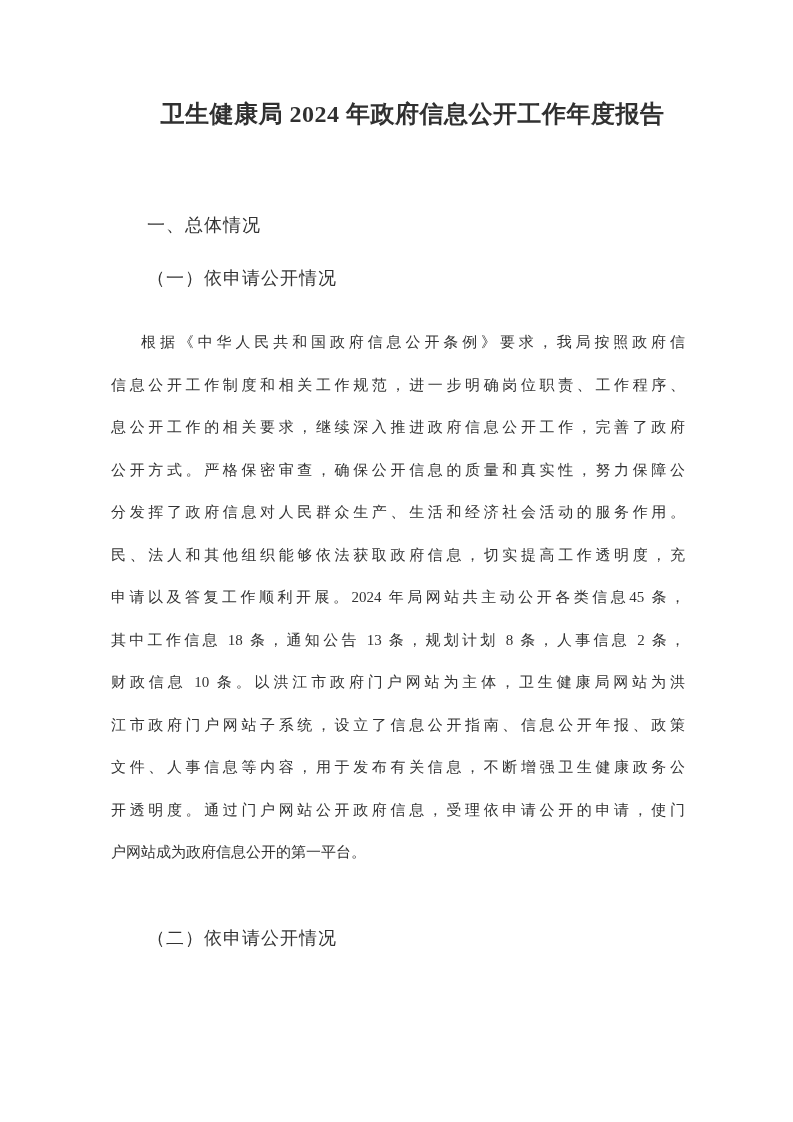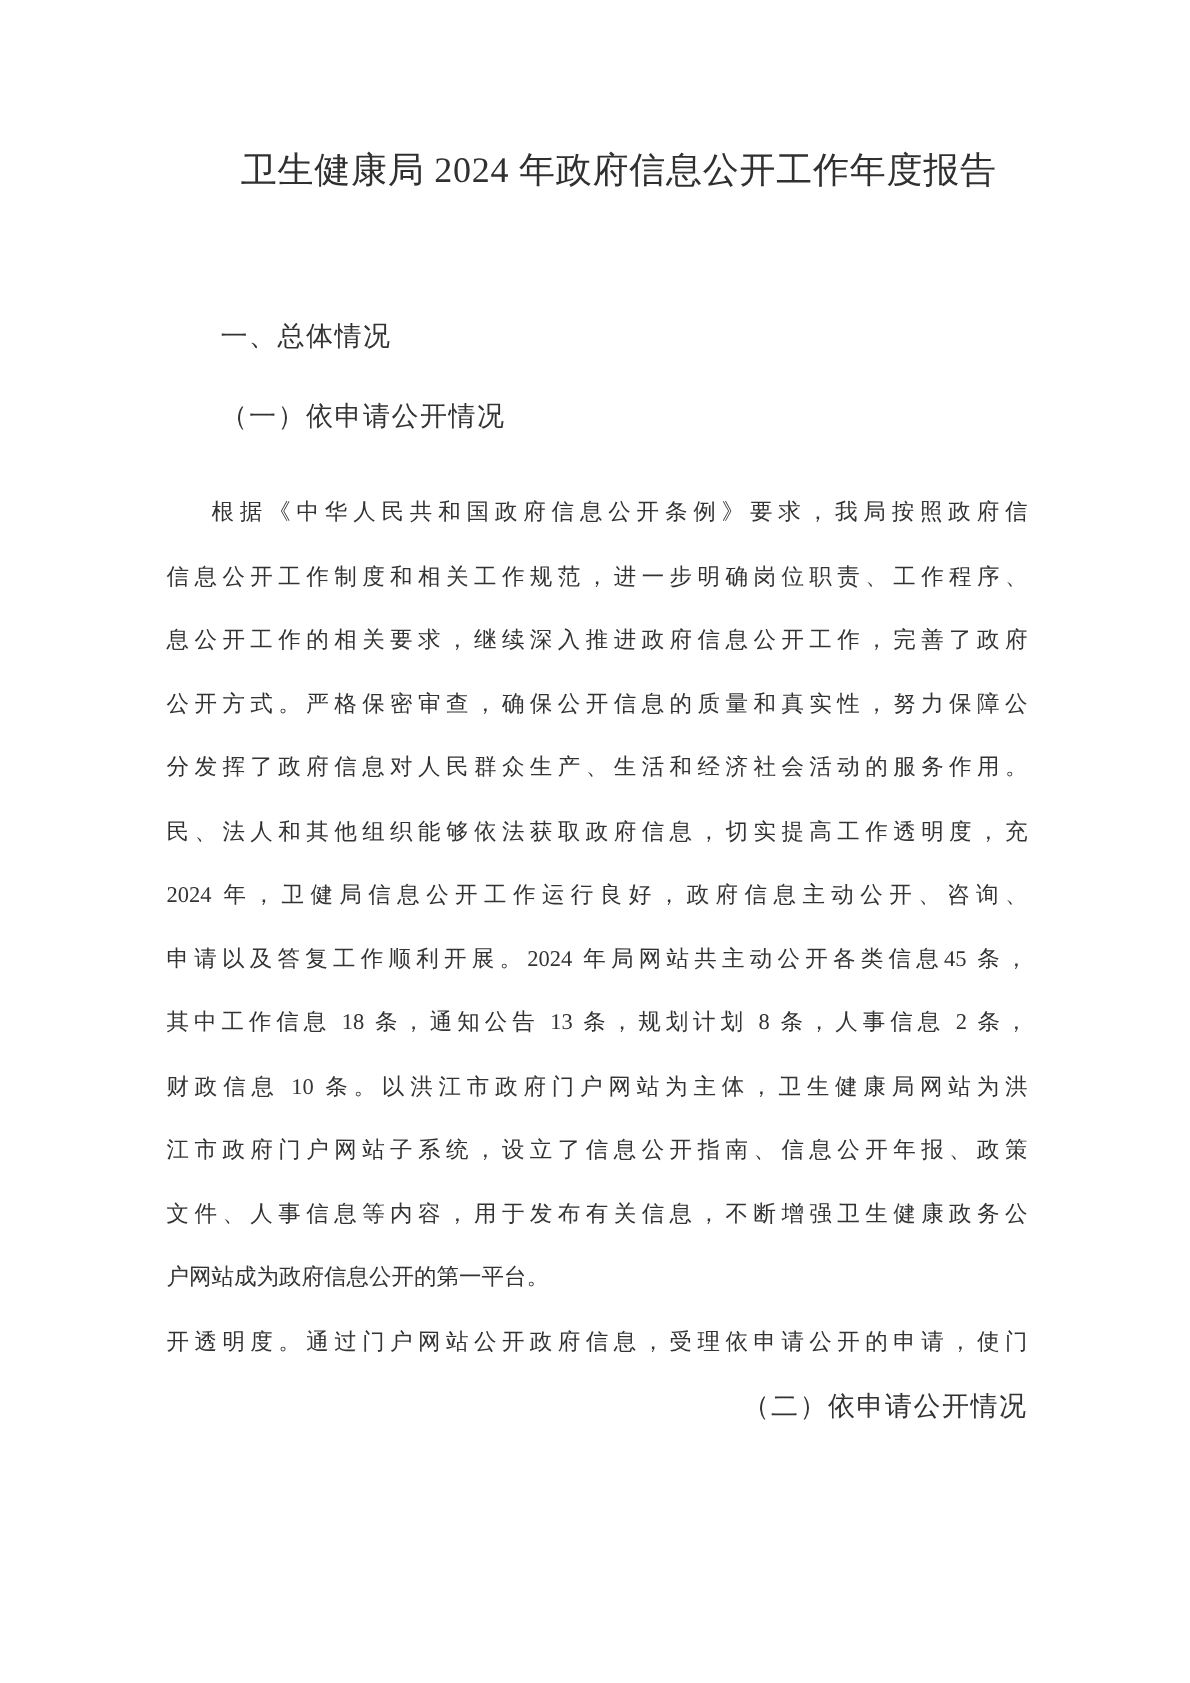--- a/index.html
+++ b/index.html
@@ -16,39 +16,39 @@
     font-family: "Liberation Serif", "DejaVu Serif", serif;
     overflow: hidden;
   }
   .doc-title {
     position: absolute;
     top: 93px;
     left: 0;
     right: 0;
     text-align: center;
     font-size: 24px;
-    font-weight: normal;
+    font-weight: bold;
     line-height: 42.5px;
     letter-spacing: 0.5px;
     color: #303030;
     padding-left: 32px;
   }
   .heading {
     position: absolute;
     left: 111px;
     width: 574px;
     font-size: 18px;
     line-height: 42.5px;
     text-indent: 2em;
     letter-spacing: 1px;
     font-family: Liberation Mono, monospace;
   }
   .heading-overall   { top: 205px; }
   .heading-proactive { top: 258px; }
-  .heading-request   { top: 918px; text-align: right; }
+  .heading-request   { top: 918px; }
   .paragraph {
     position: absolute;
     left: 111px;
     width: 574px;
     font-size: 15px;
   }
   .paragraph-proactive { top: 321px; }
   .paragraph-request   { top: 973px; }
   .line {
     height: 42.5px;
@@ -71,26 +71,25 @@
 
   <div class="heading heading-proactive">（一）依申请公开情况</div>
 
   <div class="paragraph paragraph-proactive">
       <div class="line first">根据《中华人民共和国政府信息公开条例》要求，我局按照政府信</div>
       <div class="line">信息公开工作制度和相关工作规范，进一步明确岗位职责、工作程序、</div>
       <div class="line">息公开工作的相关要求，继续深入推进政府信息公开工作，完善了政府</div>
       <div class="line">公开方式。严格保密审查，确保公开信息的质量和真实性，努力保障公</div>
       <div class="line">分发挥了政府信息对人民群众生产、生活和经济社会活动的服务作用。</div>
       <div class="line">民、法人和其他组织能够依法获取政府信息，切实提高工作透明度，充</div>
-      <div class="line">2024 年，卫健局信息公开工作运行良好，政府信息主动公开、咨询、</div>
       <div class="line">申请以及答复工作顺利开展。2024 年局网站共主动公开各类信息45 条，</div>
       <div class="line">其中工作信息 18 条，通知公告 13 条，规划计划 8 条，人事信息 2 条，</div>
       <div class="line">财政信息 10 条。以洪江市政府门户网站为主体，卫生健康局网站为洪</div>
       <div class="line">江市政府门户网站子系统，设立了信息公开指南、信息公开年报、政策</div>
       <div class="line">文件、人事信息等内容，用于发布有关信息，不断增强卫生健康政务公</div>
+      <div class="line">开透明度。通过门户网站公开政府信息，受理依申请公开的申请，使门</div>
       <div class="line last">户网站成为政府信息公开的第一平台。</div>
-      <div class="line">开透明度。通过门户网站公开政府信息，受理依申请公开的申请，使门</div>
     </div>
 
   <div class="heading heading-request">（二）依申请公开情况</div>
 
 
 </div>
 
 </body></html>

